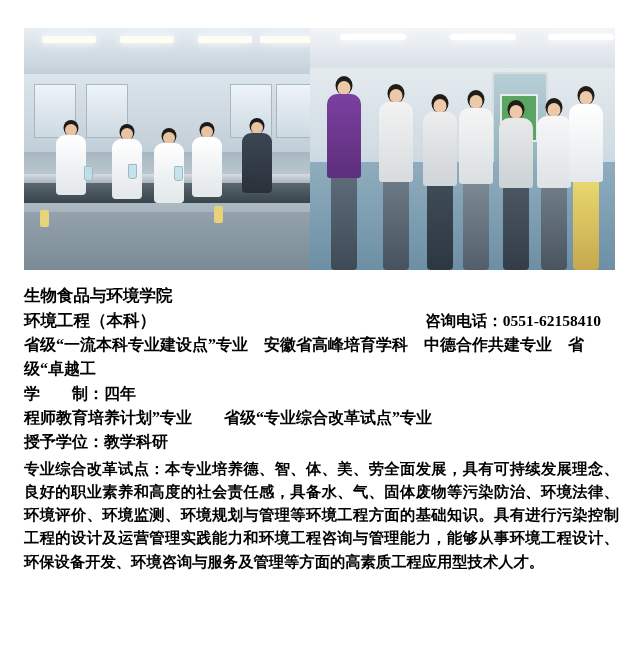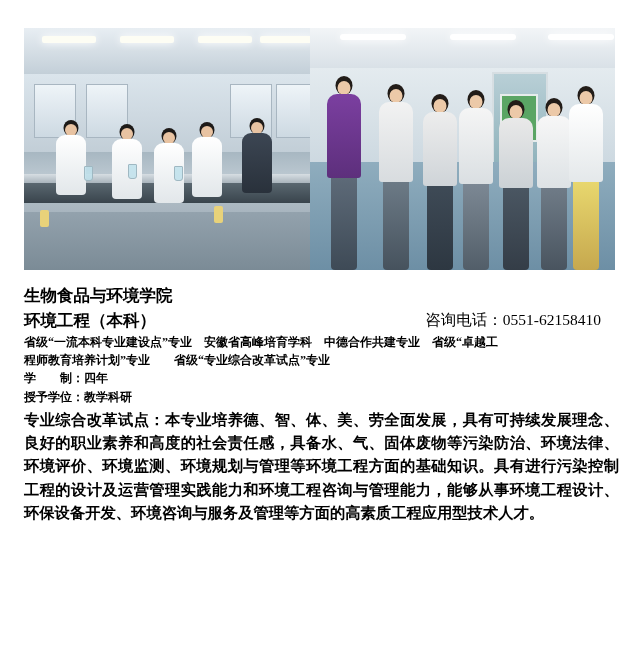--- a/index.html
+++ b/index.html
@@ -146,26 +146,26 @@
     font-size: 15.5px;
     line-height: 1.52;
   }
   .heading {
     font-weight: bold;
     font-size: 16.5px;
     line-height: 1.45;
   }
   .row-inline {
     display: flex;
-    align-items: flex-start;
+    align-items: center;
     justify-content: space-between;
   }
   .row-inline .left { font-weight: bold; font-size: 16.5px; }
-  .row-inline .right { font-weight: normal; font-size: 15.5px; padding-right: 18px;}
-  .line { font-weight: bold; font-size: 12px; }
+  .row-inline .right { font-weight: bold; font-size: 15.5px; padding-right: 18px;}
+  .line { font-weight: bold; font-size: 16px; }
   .lead { font-weight: bold; }
   .body-para {
     margin-top: 2px;
     font-size: 15.3px;
     text-align: justify;
     font-weight: bold;
   }
 </style>
 </head>
 <body>
@@ -288,22 +288,22 @@
   <div class="text-block">
 
     <div class="heading">生物食品与环境学院</div>
 
     <div class="row-inline">
       <div class="left">环境工程（本科）</div>
       <div class="right">咨询电话：0551-62158410</div>
     </div>
 
     <div class="line">省级“一流本科专业建设点”专业　安徽省高峰培育学科　中德合作共建专业　省级“卓越工</div>
+    <div class="line">学　　制：四年</div>
+
     <div class="line">程师教育培养计划”专业　　省级“专业综合改革试点”专业</div>
-
-    <div class="line">学　　制：四年</div>
     <div class="line">授予学位：教学科研</div>
 
     <div class="body-para"><span class="lead">专业综合改革试点：</span><span>本专业培养德、智、体、美、劳全面发展，具有可持续发展理念、良好的职业素养和高度的社会责任感，具备水、气、固体废物等污染防治、环境法律、环境评价、环境监测、环境规划与管理等环境工程方面的基础知识。具有进行污染控制工程的设计及运营管理实践能力和环境工程咨询与管理能力，能够从事环境工程设计、环保设备开发、环境咨询与服务及管理等方面的高素质工程应用型技术人才。</span></div>
 
 
   </div>
 </div>
 
 </body></html>

